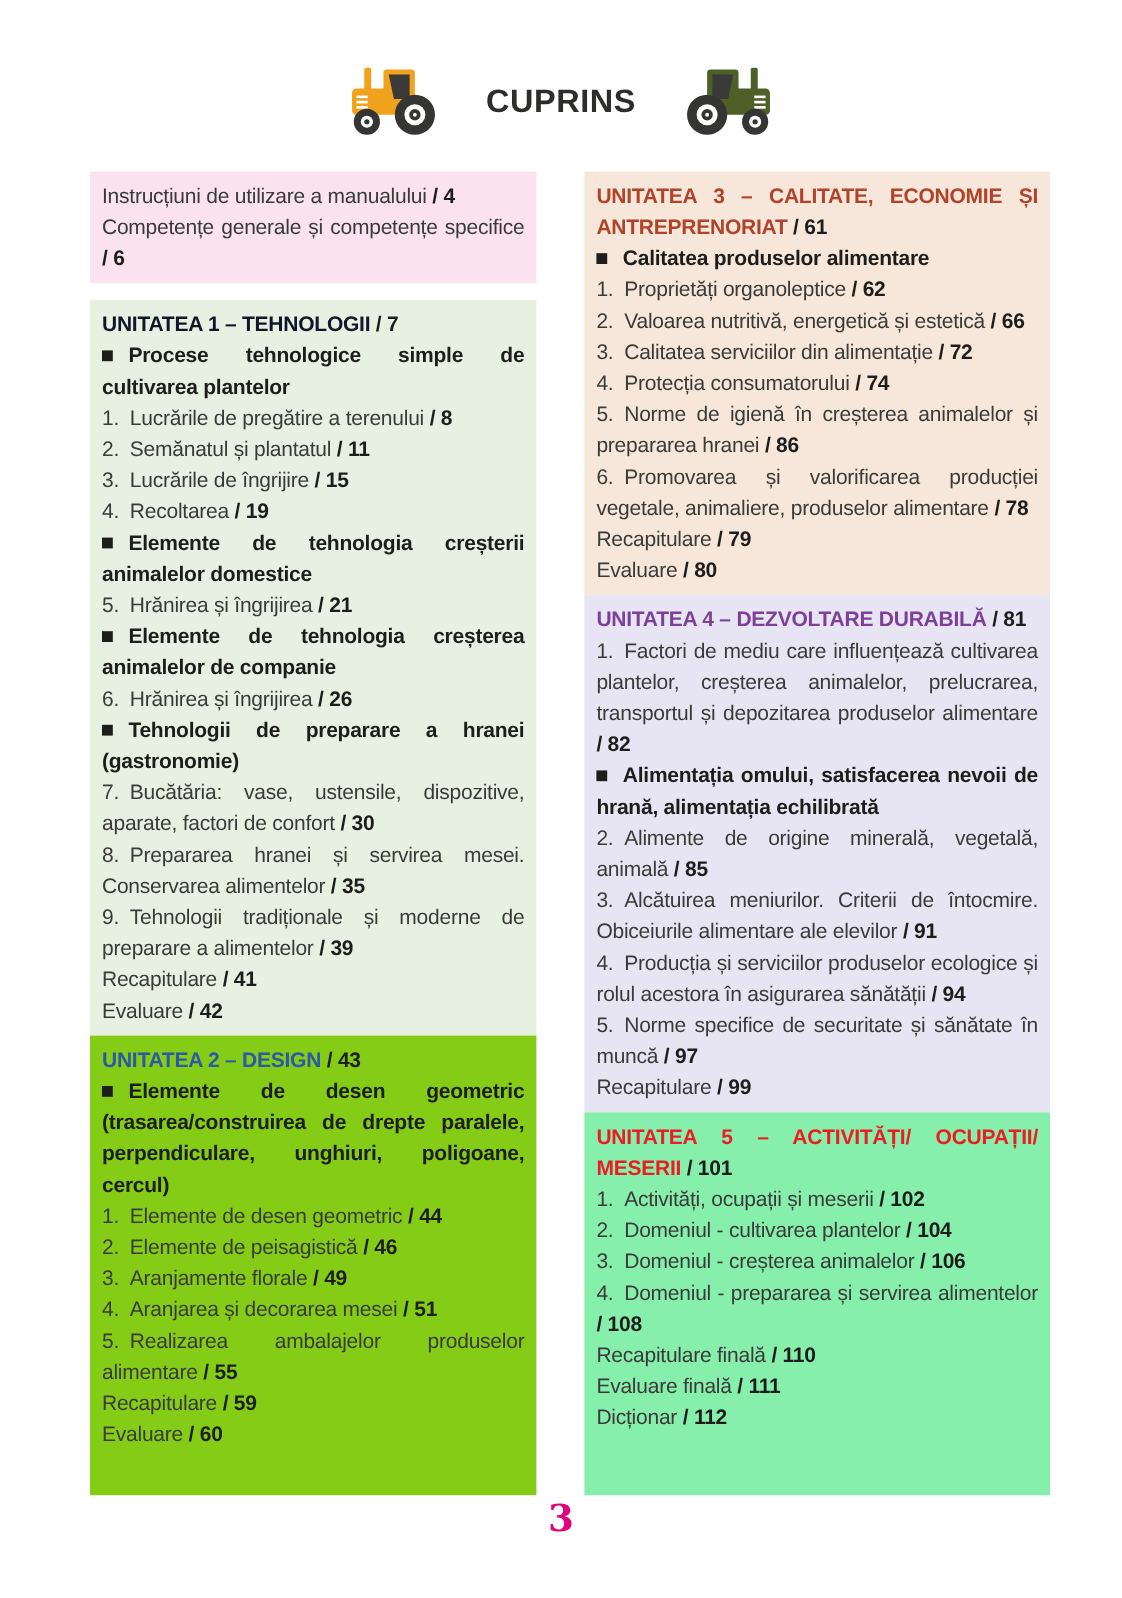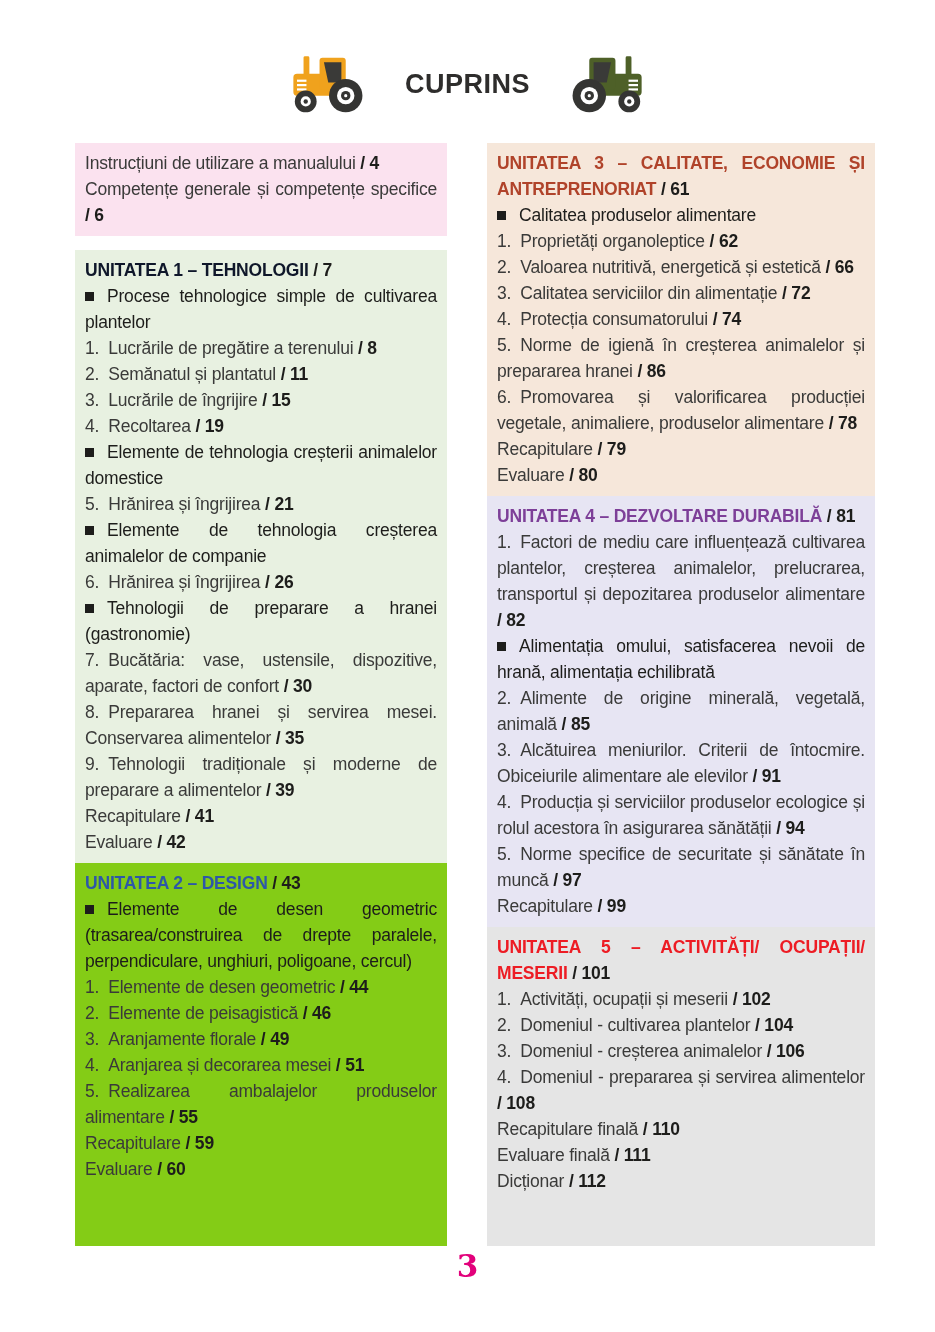--- a/index.html
+++ b/index.html
@@ -28,21 +28,21 @@
   .sec{padding:7px 10px 8px 10px;}
   .sec.gap-after{margin-bottom:14px;}
   .sec.fill{flex:1;}
   .entry{
     font-size:17.5px;line-height:26px;color:#3a3a39;
     text-align:justify;letter-spacing:-0.2px;
   }
   .no{margin-right:9px;}
   .pg{font-weight:bold;color:#1d1d1b;}
   .entry.unit{font-weight:bold;}
-  .entry.bullet{font-weight:normal;color:#1d1d1b;}
+  .entry.bullet{font-weight:bold;color:#1d1d1b;}
   .sq{
     display:inline-block;width:9px;height:9px;background:#1d1d1b;
     margin-right:13px;vertical-align:1px;
   }
   .footer{position:absolute;top:1248px;left:0;right:0;text-align:center;}
   .page-num{
     font-family:"DejaVu Serif", serif;font-weight:bold;
     font-size:31px;color:#e2017b;
   }
 </style>
@@ -137,21 +137,21 @@
       <section class="sec" style="background: rgb(231, 229, 243);">
         <div class="entry unit"><span class="unit-name" style="color: rgb(125, 63, 152);">UNITATEA 4 – DEZVOLTARE DURABILĂ</span><span class="pg"> / 81</span></div>
         <div class="entry item"><span class="no">1.</span><span class="t">Factori de mediu care influențează cultivarea plantelor, creșterea animalelor, prelucrarea, transportul și depozitarea produselor alimentare</span><span class="pg"> / 82</span></div>
         <div class="entry bullet"><span class="sq"></span><span class="btxt">Alimentația omului, satisfacerea nevoii de hrană, alimentația echilibrată</span></div>
         <div class="entry item"><span class="no">2.</span><span class="t">Alimente de origine minerală, vegetală, animală</span><span class="pg"> / 85</span></div>
         <div class="entry item"><span class="no">3.</span><span class="t">Alcătuirea meniurilor. Criterii de întocmire. Obiceiurile alimentare ale elevilor</span><span class="pg"> / 91</span></div>
         <div class="entry item"><span class="no">4.</span><span class="t">Producția și serviciilor produselor ecologice și rolul acestora în asigurarea sănătății</span><span class="pg"> / 94</span></div>
         <div class="entry item"><span class="no">5.</span><span class="t">Norme specifice de securitate și sănătate în muncă</span><span class="pg"> / 97</span></div>
         <div class="entry item"><span class="t">Recapitulare</span><span class="pg"> / 99</span></div>
       </section>
-      <section class="sec fill" style="background: #e5e5e5;">
+      <section class="sec fill" style="background: #86efac;">
         <div class="entry unit"><span class="unit-name" style="color: rgb(237, 28, 36);">UNITATEA 5 – ACTIVITĂȚI/ OCUPAȚII/ MESERII</span><span class="pg"> / 101</span></div>
         <div class="entry item"><span class="no">1.</span><span class="t">Activități, ocupații și meserii</span><span class="pg"> / 102</span></div>
         <div class="entry item"><span class="no">2.</span><span class="t">Domeniul - cultivarea plantelor</span><span class="pg"> / 104</span></div>
         <div class="entry item"><span class="no">3.</span><span class="t">Domeniul - creșterea animalelor</span><span class="pg"> / 106</span></div>
         <div class="entry item"><span class="no">4.</span><span class="t">Domeniul - prepararea și servirea alimentelor</span><span class="pg"> / 108</span></div>
         <div class="entry item"><span class="t">Recapitulare finală</span><span class="pg"> / 110</span></div>
         <div class="entry item"><span class="t">Evaluare finală</span><span class="pg"> / 111</span></div>
         <div class="entry item"><span class="t">Dicționar</span><span class="pg"> / 112</span></div>
       </section>
     </div>

